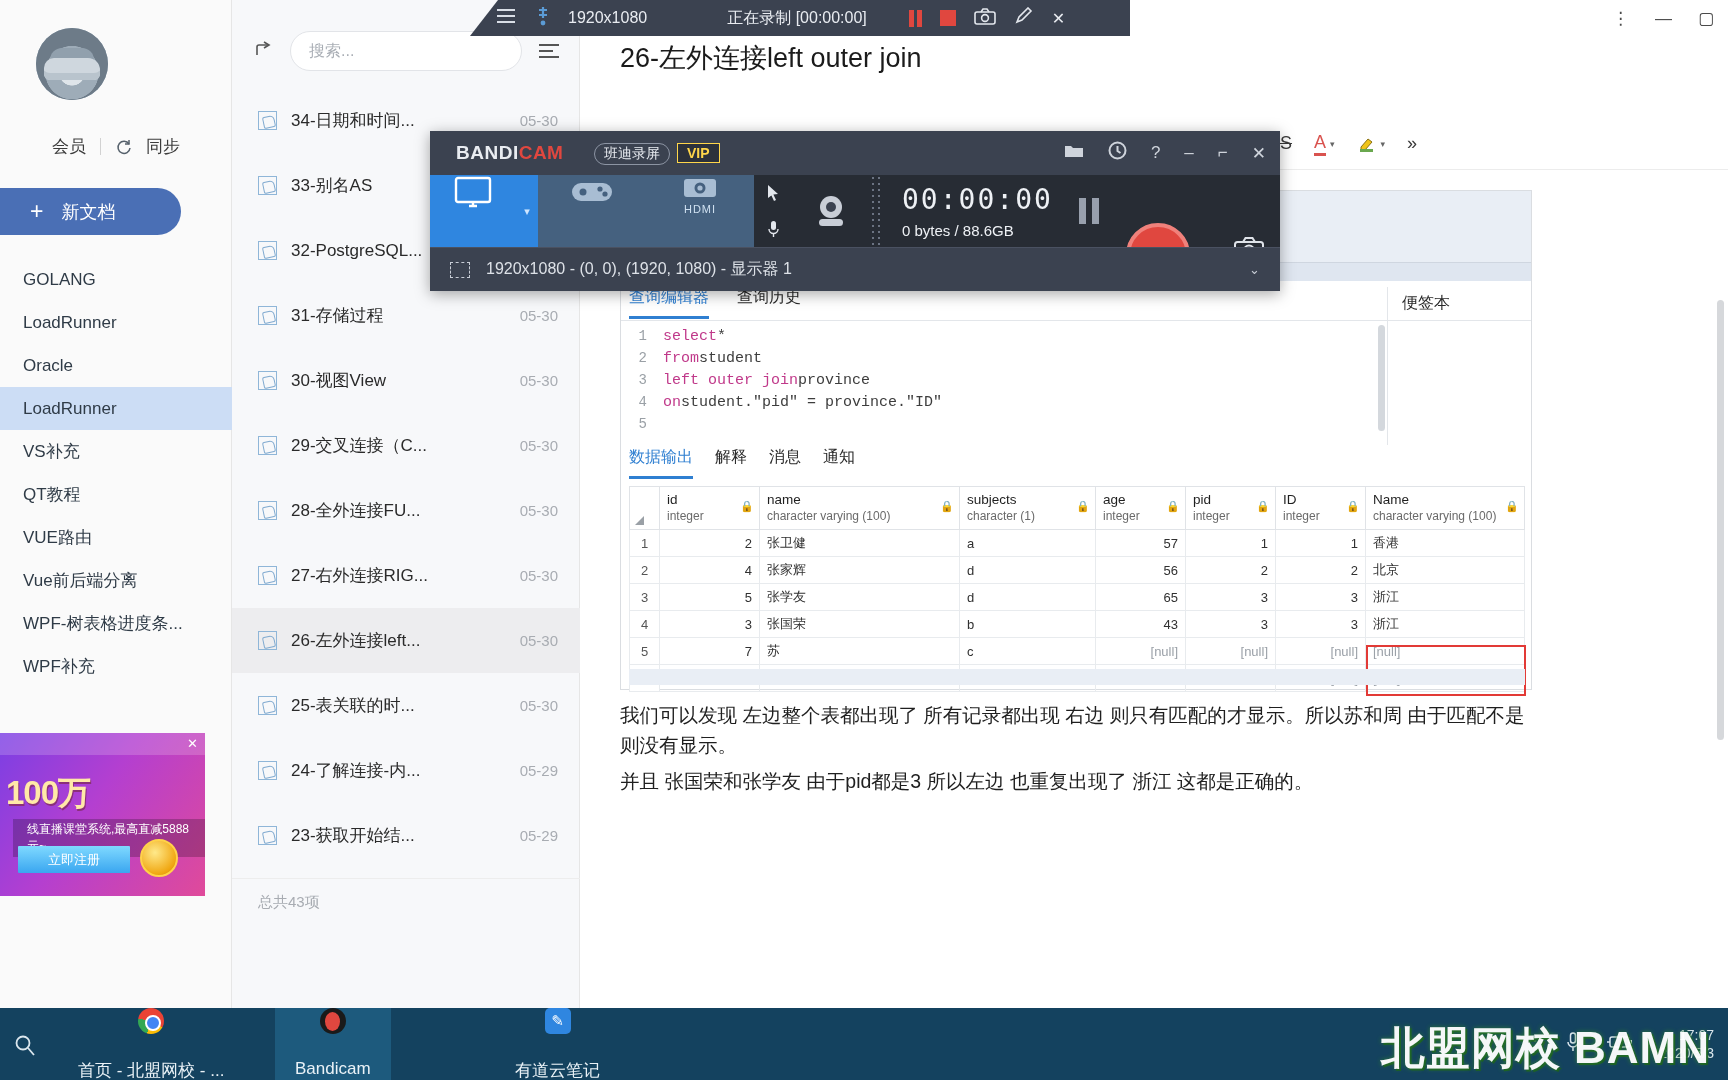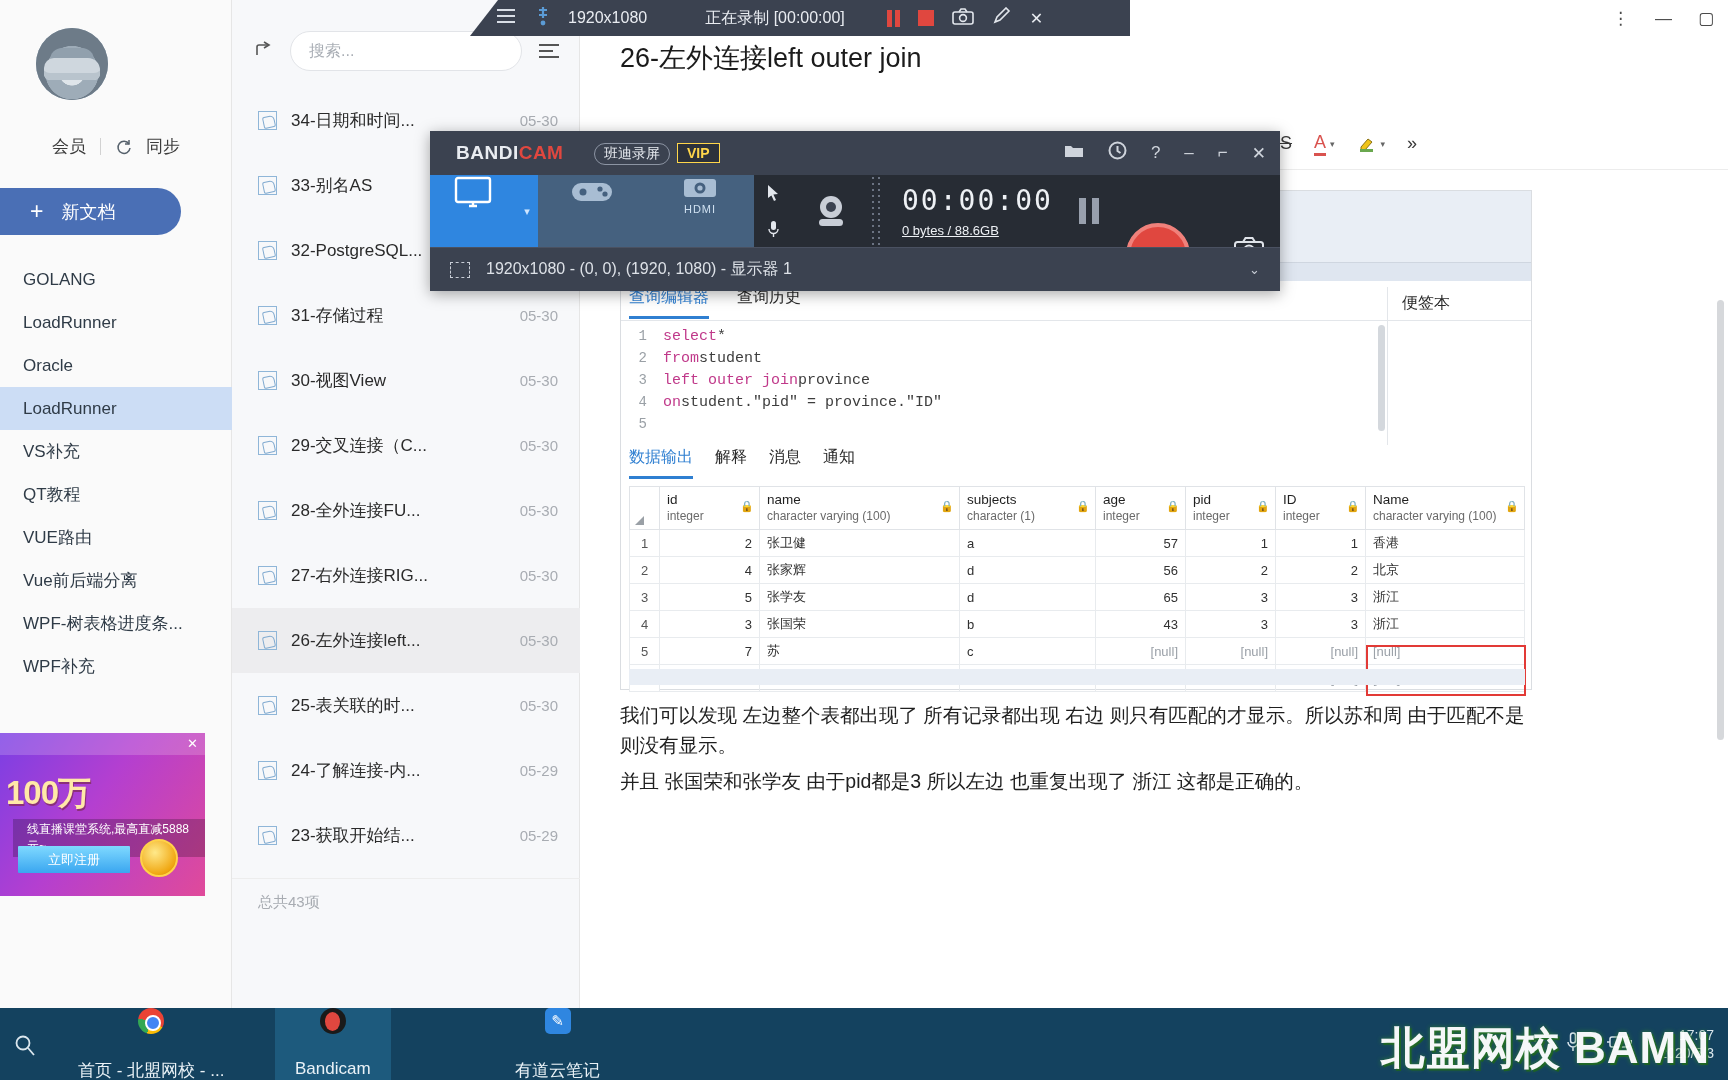--- a/index.html
+++ b/index.html
@@ -143,21 +143,21 @@
   .ed-scroll { position:absolute; right:4px; top:300px; width:7px; height:440px;
                background:#d6d8db; border-radius:4px; }
 
   
   .topbar { position:absolute; left:470px; top:0; width:660px; height:36px;
             background:#3b4250; display:flex; align-items:center; color:#e9ecf1;
             font-size:16px; clip-path:polygon(28px 0,100% 0,100% 100%,0 100%); }
   .topbar .burger { margin-left:26px; cursor:pointer; }
   .topbar .pin { margin-left:20px; color:#5b9bd5; cursor:pointer; }
   .topbar .res { margin-left:18px; }
-  .topbar .rec { margin-left:58px; }
+  .topbar .rec { margin-left:80px; }
   .topbar .ctl { display:flex; align-items:center; gap:18px; margin-left:42px; }
   .topbar .ctl span { cursor:pointer; }
   .pausebars { display:inline-block; width:13px; height:17px;
                background:linear-gradient(90deg,#e0473f 0 38%,transparent 38% 62%,#e0473f 62% 100%); }
   .stopsq { display:inline-block; width:16px; height:16px; background:#e0473f; }
 
   
   .bandicam { position:absolute; left:430px; top:131px; width:850px; height:160px;
               background:#3b4250; box-shadow:0 3px 14px rgba(0,0,0,.35); }
   .bc-head { position:absolute; left:0; top:0; width:100%; height:44px; }
@@ -181,21 +181,21 @@
   .bc-dark { flex:1; background:#272c34; display:flex; align-items:center; }
   .mini-col { width:38px; height:72px; display:flex; flex-direction:column; }
   .mini { flex:1; display:flex; align-items:center; justify-content:center; color:#dfe3e9;
           font-size:15px; cursor:pointer; }
   .webcam { width:78px; height:72px; display:flex; align-items:center; justify-content:center; }
   .dots { width:12px; height:72px;
           background-image:radial-gradient(#6b7382 35%,transparent 36%);
           background-size:6px 6px; }
   .timer { margin-left:20px; color:#eef1f5; }
   .timer .t { font-size:28px; letter-spacing:2px; font-family:"DejaVu Sans Mono",monospace; }
-  .timer .s { font-size:13px; margin-top:6px;text-decoration:underline; }
+  .timer .s { font-size:15px; margin-top:6px; }
   .pausebig { margin-left:26px; width:20px; height:26px;
               background:linear-gradient(90deg,#98a0ad 0 36%,transparent 36% 64%,#98a0ad 64% 100%); }
   .recbtn { position:absolute; right:90px; top:48px; width:64px; height:64px; border-radius:50%;
             background:#e0473f; border:4px solid #f0817b; color:#fff; font-weight:bold;
             font-size:17px; display:flex; align-items:center; justify-content:center; cursor:pointer; }
   .cambtn { position:absolute; right:16px; top:62px; color:#dfe3e9; font-size:24px; cursor:pointer; }
 
   .bc-foot { position:absolute; left:0; top:116px; width:100%; height:44px;
              background:#3b4250; border-top:1px solid #4a5161; display:flex; align-items:center; }
   .dashrect { width:20px; height:16px; border:1.6px dashed #c8cdd6; margin-left:20px; }

